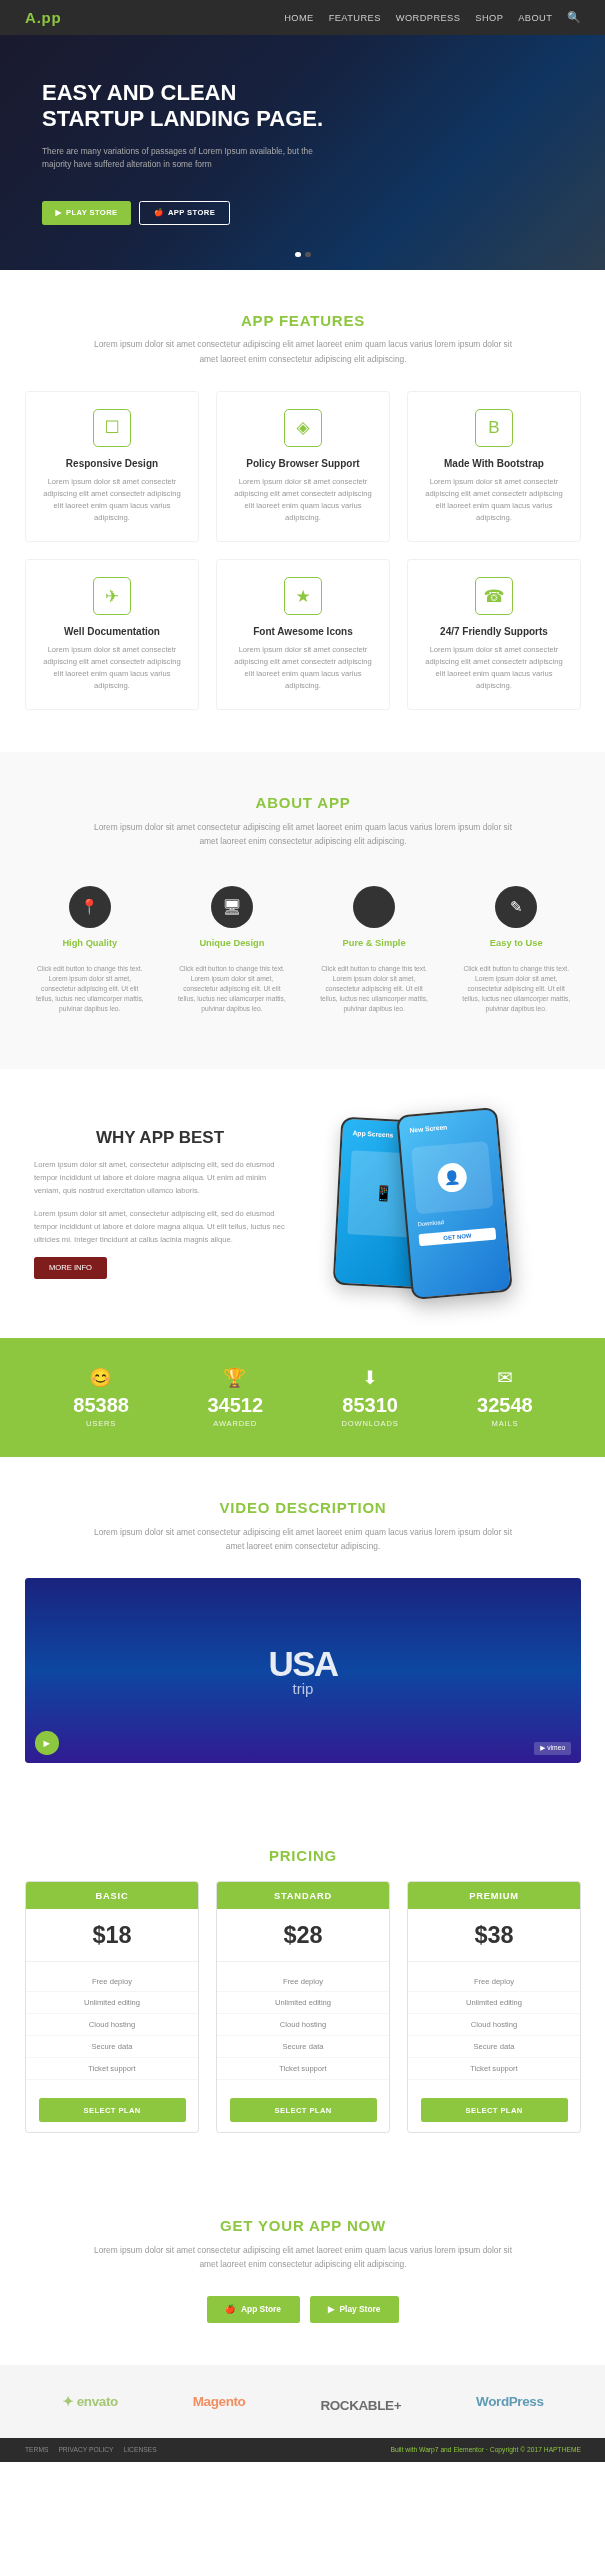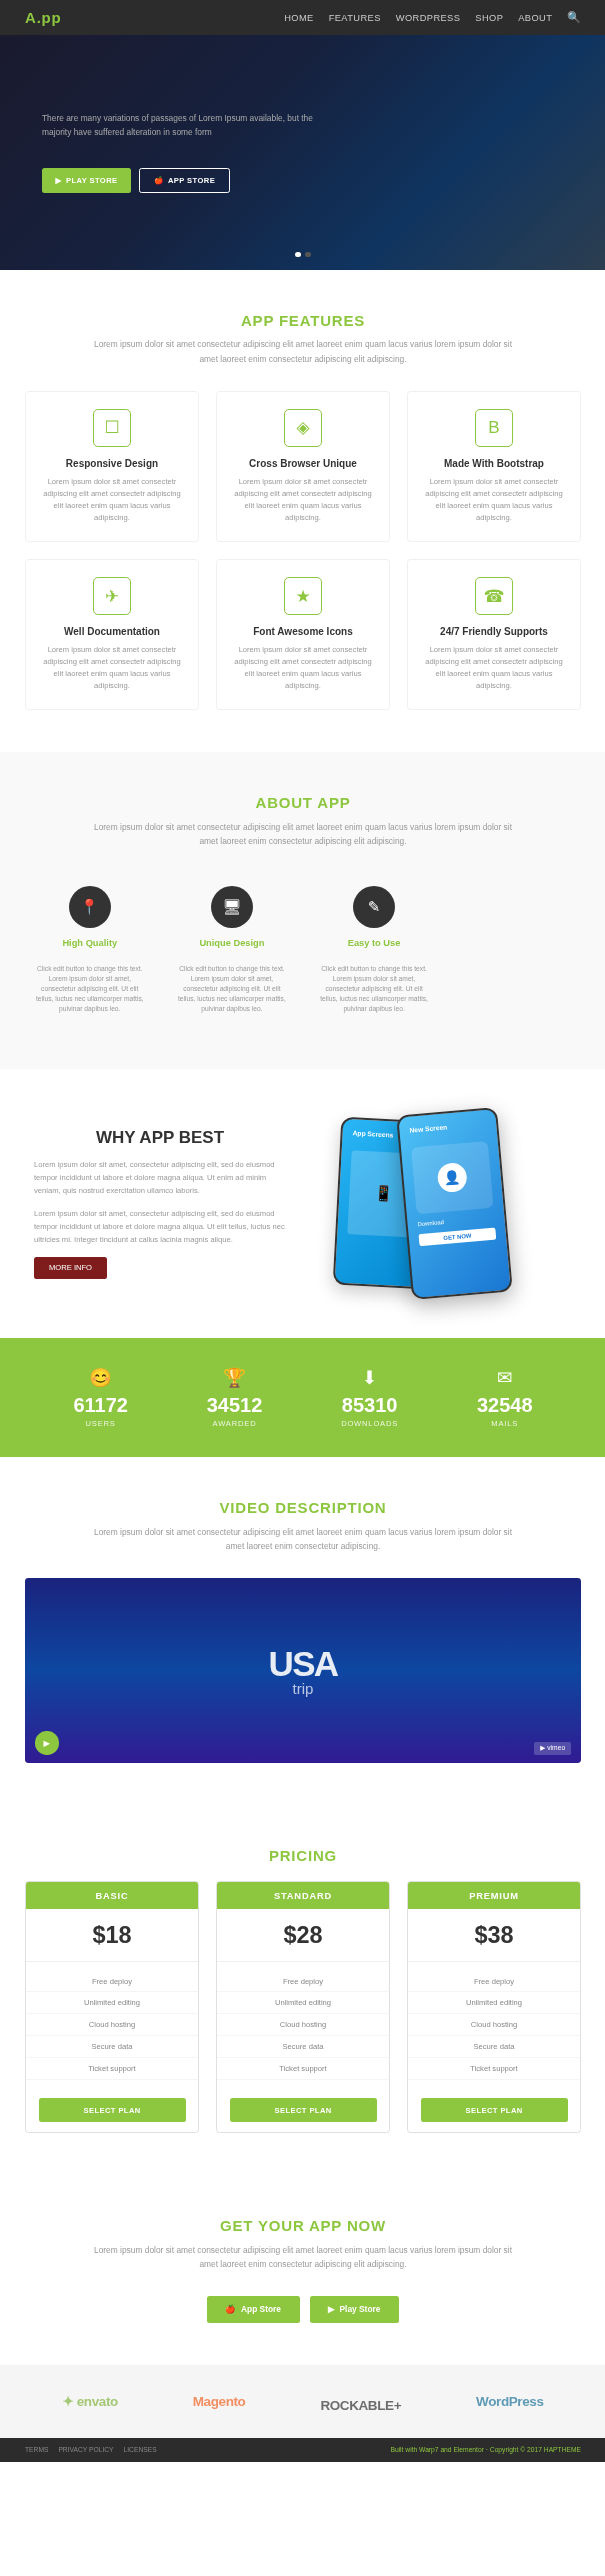--- a/index.html
+++ b/index.html
@@ -337,20 +337,21 @@
     <a>Features</a>
     <a>WordPress</a>
     <a>Shop</a>
     <a>About</a>
     <span class="nav-search">🔍</span>
   </div>
 </nav>
 
 <div class="hero">
   <div class="hero-content">
+    <h1>EASY AND CLEAN STARTUP LANDING PAGE.</h1>
     <p>There are many variations of passages of Lorem Ipsum available, but the majority have suffered alteration in some form</p>
     <div class="hero-buttons">
       <button class="btn-hero btn-play">
         <span>▶</span>
         <span>PLAY STORE</span>
       </button>
       <button class="btn-hero btn-app">
         <span>🍎</span>
         <span>APP STORE</span>
       </button>
@@ -369,21 +370,21 @@
   <p class="section-subtitle">Lorem ipsum dolor sit amet consectetur adipiscing elit amet laoreet enim quam lacus varius lorem ipsum dolor sit amet laoreet enim consectetur adipiscing elit adipiscing.</p>
   <div class="features-grid">
 
   <div class="feature-card">
     <div class="feature-icon">☐</div>
     <h4>Responsive Design</h4>
     <p>Lorem ipsum dolor sit amet consectetr adipiscing elit amet consectetr adipiscing elit laoreet enim quam lacus varius adipiscing.</p>
   </div>
       <div class="feature-card">
     <div class="feature-icon">◈</div>
-    <h4>Cross Browser Unique</h4>
+    <h4>Policy Browser Support</h4>
     <p>Lorem ipsum dolor sit amet consectetr adipiscing elit amet consectetr adipiscing elit laoreet enim quam lacus varius adipiscing.</p>
   </div>
       <div class="feature-card">
     <div class="feature-icon">B</div>
     <h4>Made With Bootstrap</h4>
     <p>Lorem ipsum dolor sit amet consectetr adipiscing elit amet consectetr adipiscing elit laoreet enim quam lacus varius adipiscing.</p>
   </div>
       <div class="feature-card">
     <div class="feature-icon">✈</div>
     <h4>Well Documentation</h4>
@@ -412,20 +413,25 @@
     <div class="about-icon">📍</div>
     <h4>High Quality</h4>
     <p>Click edit button to change this text. Lorem ipsum dolor sit amet, consectetur adipiscing elit. Ut elit tellus, luctus nec ullamcorper mattis, pulvinar dapibus leo.</p>
   </div>
       <div class="about-card">
     <div class="about-icon">🖥</div>
     <h4>Unique Design</h4>
     <p>Click edit button to change this text. Lorem ipsum dolor sit amet, consectetur adipiscing elit. Ut elit tellus, luctus nec ullamcorper mattis, pulvinar dapibus leo.</p>
   </div>
       <div class="about-card">
+    <div class="about-icon"></div>
+    <h4>Pure &amp; Simple</h4>
+    <p>Click edit button to change this text. Lorem ipsum dolor sit amet, consectetur adipiscing elit. Ut elit tellus, luctus nec ullamcorper mattis, pulvinar dapibus leo.</p>
+  </div>
+      <div class="about-card">
     <div class="about-icon">✎</div>
     <h4>Easy to Use</h4>
     <p>Click edit button to change this text. Lorem ipsum dolor sit amet, consectetur adipiscing elit. Ut elit tellus, luctus nec ullamcorper mattis, pulvinar dapibus leo.</p>
   </div>
     </div>
 </section>
 
 <div class="why-section">
   <div class="why-content">
     <h2>WHY APP BEST</h2>
@@ -446,21 +452,21 @@
       <div style="margin:6.7px 10px;color:#fff;font-size:5.9px;">Download</div>
       <div style="margin:0 10px;background:#fff;color:#1976d2;border-radius:2.5px;padding:3.4px;font-size:5.9px;text-align:center;font-weight:700;">GET NOW</div>
     </div>
   </div>
 </div>
 
 <div class="stats-section">
 
 <div class="stat-item">
     <div class="stat-icon">😊</div>
-    <div class="stat-number">61172</div>
+    <div class="stat-number">85388</div>
     <div class="stat-label">USERS</div>
   </div>
     <div class="stat-item">
     <div class="stat-icon">🏆</div>
     <div class="stat-number">34512</div>
     <div class="stat-label">AWARDED</div>
   </div>
     <div class="stat-item">
     <div class="stat-icon">⬇</div>
     <div class="stat-number">85310</div>

